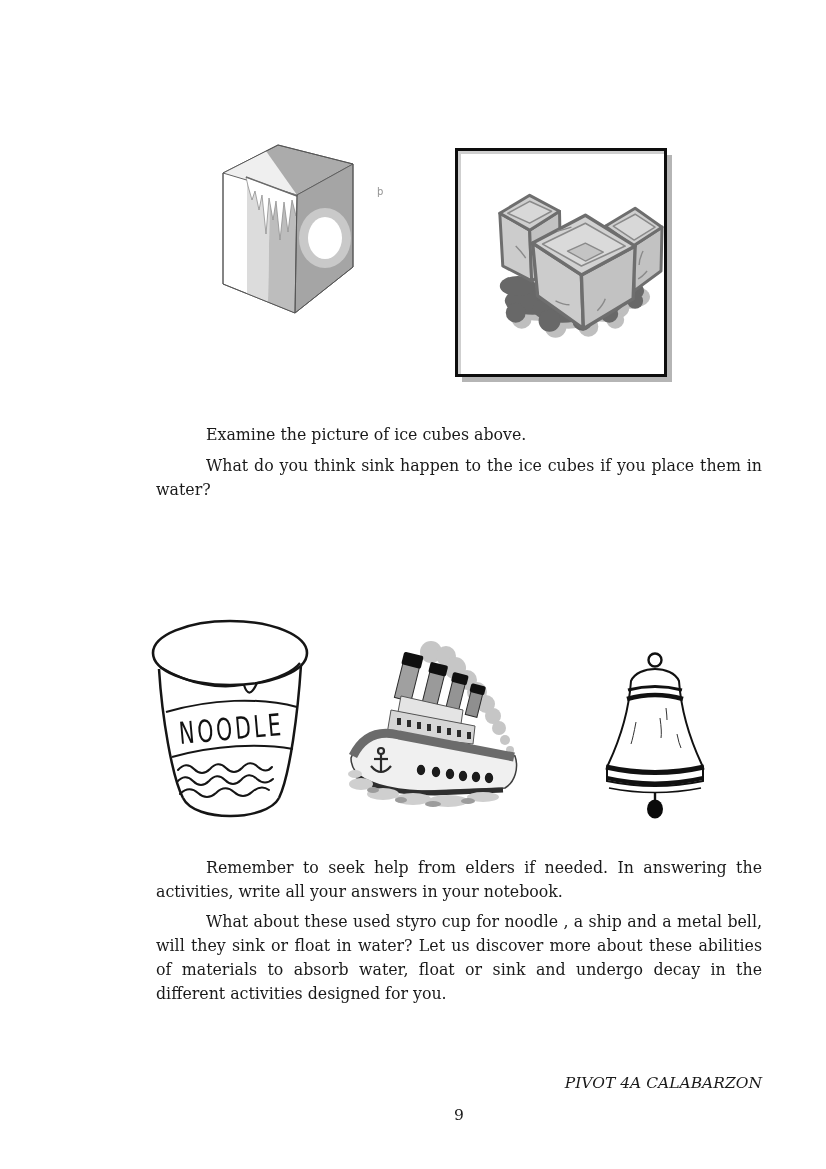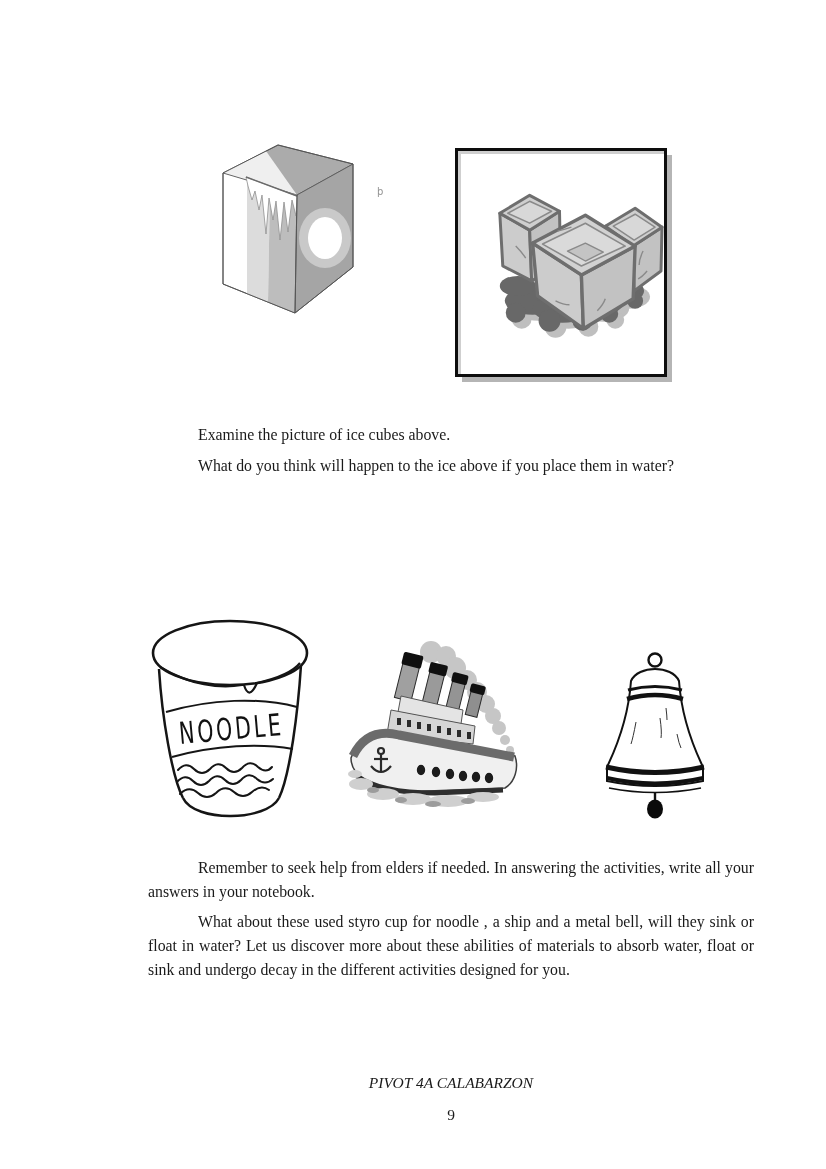--- a/index.html
+++ b/index.html
@@ -1,22 +1,22 @@
 <!DOCTYPE html>
 <html><head>
 <meta charset="utf-8">
 <style>
   html,body{margin:0;padding:0;background:#fff;}
   .page{position:relative;width:826px;height:1169px;background:#fff;overflow:hidden;
         font-family:"DejaVu Serif", serif;color:#1a1a1a;}
   .abs{position:absolute;}
-  .textcol{left:148px;width:606px;font-family:Liberation Serif, serif;}
+  .textcol{left:156px;width:606px;}
   .para p{margin:0 0 7px 0;font-size:15.8px;line-height:24px;text-align:justify;text-indent:50px;}
   .bodypara p{margin:0 0 6px 0;}
-  .footer{font-style:italic;font-size:15.5px;text-align:center;}
+  .footer{font-style:italic;font-size:15.5px;text-align:right;}
   .pageno{font-size:15.5px;text-align:center;}
   .frame{border:3px solid #0d0d0d;background:#fff;box-shadow:6px 6px 0 -1px #b5b5b5;}
   .frame-inner{position:absolute;left:0;top:0;right:0;bottom:0;
                box-shadow:inset 7px 7px 0 -4px #cfcfcf;}
   .stray{font-size:10px;color:#949494;font-family:"DejaVu Sans",sans-serif;}
   svg{display:block;}
 </style>
 </head>
 <body>
 
@@ -102,21 +102,21 @@
         <path d="M140,160 q6,-6 8,-12"></path>
           <path d="M186,100 q-4,8 -4,14"></path>
         <path d="M190,120 q-5,6 -9,8"></path>
           <path d="M100,80 q8,-2 14,-4"></path>
       </g>
     </svg>
   </div>
 
   <div class="abs textcol para" style="top:423px;">
     <p>Examine the picture of ice cubes above.</p>
-    <p>What do you think will happen to the ice above  if you place them in water?</p>
+    <p>What do you think sink happen to the ice cubes  if you place them in water?</p>
   </div>
 
   <div class="abs" style="left:150px;top:617px;width:164px;height:212px;">
     <svg width="164" height="212" viewBox="0 0 164 212">
       <path d="M9,52 C12,100 22,160 33,181 C45,206 117,204 129,181 C140,158 148,95 151,48 Z" fill="#ffffff"></path>
       <path d="M9,52 C12,100 22,160 33,181" fill="none" stroke="#151515" stroke-width="2.5"></path>
       <path d="M151,48 C148,95 140,158 129,181" fill="none" stroke="#151515" stroke-width="2.5"></path>
       <path d="M33,181 C45,206 117,204 129,181" fill="none" stroke="#151515" stroke-width="2.5"></path>
 
       <ellipse cx="80" cy="36" rx="77" ry="32" fill="#ffffff" stroke="#151515" stroke-width="2.6"></ellipse>

